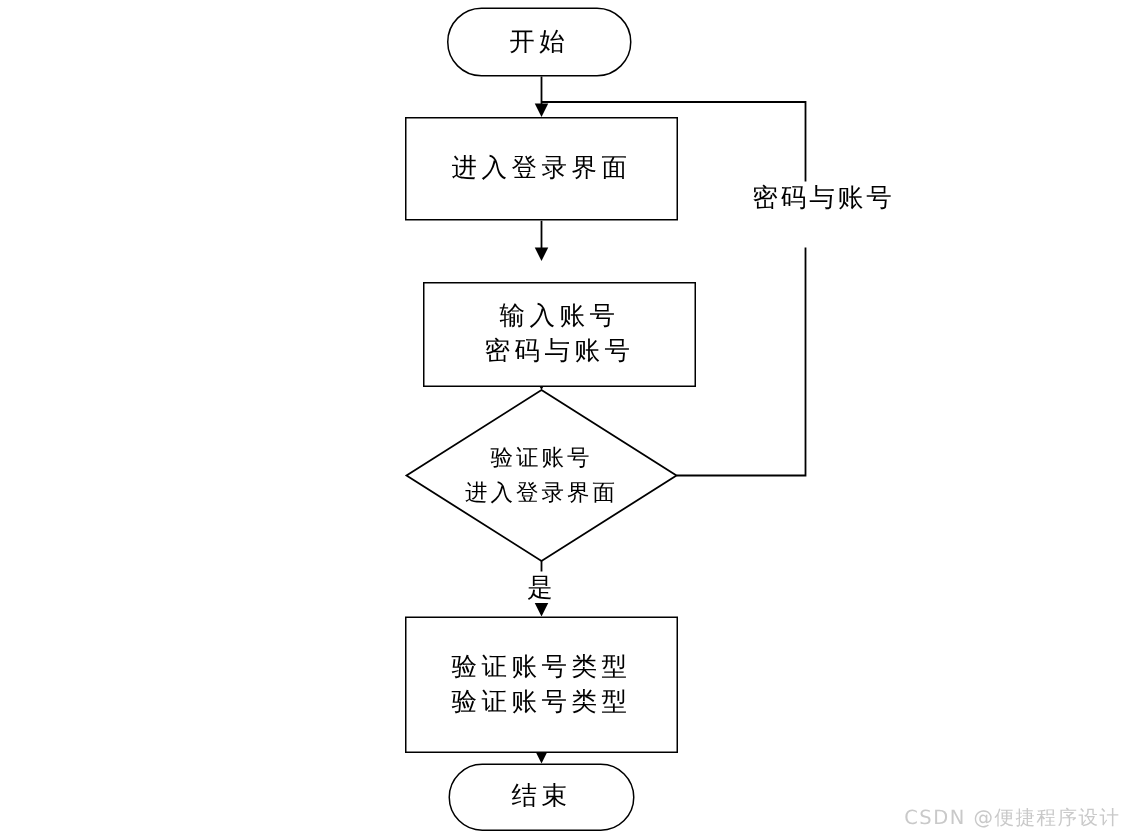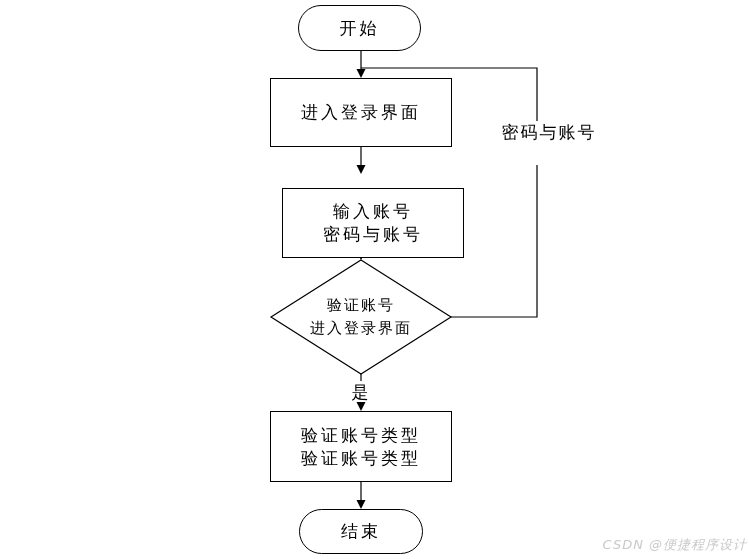--- a/index.html
+++ b/index.html
@@ -79,21 +79,20 @@
   #watermark {
     position: absolute;
     left: 597px;
     top: 536px;
     width: 150px;
     font-size: 13px;
     letter-spacing: 1px;
     color: #c9c9c9;
     text-align: right;
     white-space: nowrap;
-    font-style: italic;
   }
 </style>
 </head>
 <body>
 
 <div id="canvas">
 
   <svg id="wires" viewBox="0 0 749 559" xmlns="http://www.w3.org/2000/svg">
 
     <polyline points="451,317 537,317 537,68 361,68" fill="none" stroke="#000000" stroke-width="1.2"></polyline>
@@ -133,21 +132,21 @@
     <div>验证账号</div>
     <div>进入登录界面</div>
   </div>
 
   <div class="edge-label" id="yes-label">是</div>
 
   <div class="edge-label" id="no-label">
     <div>密码与账号</div>
   </div>
 
-  <div class="node rect" style="top:411px; height:71px;">
+  <div class="node rect" style="top:411px; height:91px;">
     <span>验证账号类型</span>
     <span>验证账号类型</span>
   </div>
 
   <div class="node terminator" style="left:299px; top:509px; width:124px; height:45px;">
     <span>结束</span>
   </div>
 
   <div id="watermark">CSDN @便捷程序设计</div>
 

